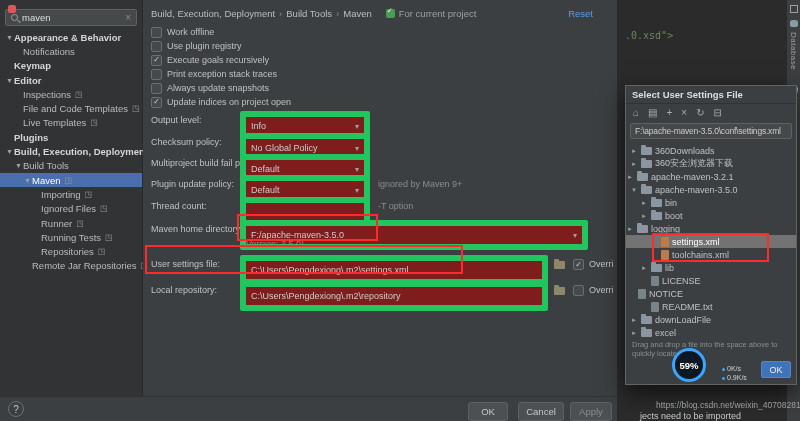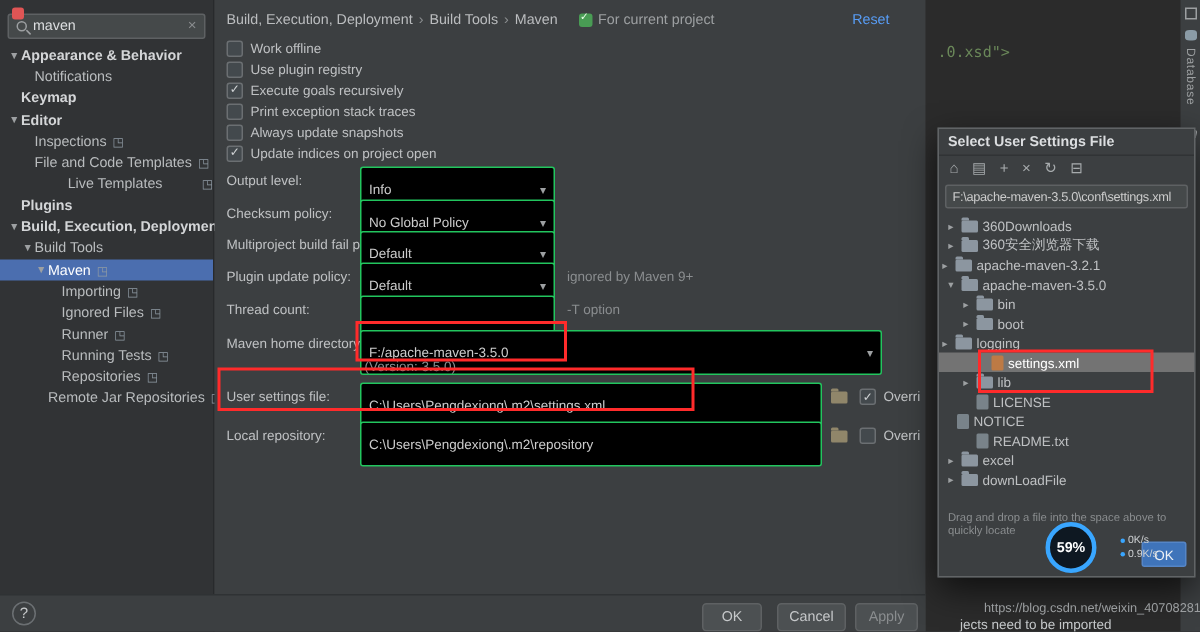--- a/index.html
+++ b/index.html
@@ -26,21 +26,21 @@
   .crumbs{position:absolute;left:8px;top:8px;display:flex;align-items:center;gap:4px;white-space:nowrap}
   .crumbs .sep{color:#8a8d8f}
   .proj-ic{width:9px;height:9px;background:#499c54;border-radius:2px;margin-left:10px;position:relative}
   .proj-ic::after{content:"✓";position:absolute;left:1px;top:-2px;color:#eaffea;font-size:7px}
   .muted{color:#9da0a2}
   .reset{position:absolute;right:24px;top:8px;color:#589df6;cursor:pointer}
   .opt-row{position:absolute;left:8px;display:flex;align-items:center;gap:5px;height:12px;white-space:nowrap;font-size:9px;color:#bfc1c3}
   .cb{width:11px;height:11px;background:#43494d;border:1px solid #6b6f72;border-radius:2px;display:flex;align-items:center;justify-content:center;font-size:8px;color:#cfd2d4;flex:none;line-height:1}
   .field-row{position:absolute;left:8px;right:0;height:19px}
   .flabel{position:absolute;left:0;top:0;line-height:19px;font-size:9px;color:#bfc1c3;white-space:nowrap}
-  .select,.tinput{position:absolute;left:89px;top:0;height:30px;background:#000000;border:1px solid #22c55e;border-radius:2px;display:flex;align-items:center;padding:0 5px;color:#ccc;font-size:9px;white-space:nowrap;overflow:hidden}
+  .select,.tinput{position:absolute;left:89px;top:0;height:30px;background:#7f1d1d;border:6px solid #22c55e;border-radius:2px;display:flex;align-items:center;padding:0 5px;color:#ccc;font-size:9px;white-space:nowrap;overflow:hidden}
   .select{width:130px}
   .tinput{width:130px}
   .select .dd{margin-left:auto;color:#9da0a2;font-size:8px}
   .note{position:absolute;left:227px;top:0;line-height:19px;color:#8a8d8f;font-size:9px;white-space:nowrap}
   .wide{width:348px}
   .pathinput{width:308px}
   .version{position:absolute;left:100px;top:239px;color:#8a8d8f;font-size:9px}
   .browse{position:absolute;left:401px;top:2px;width:16px;height:14px;cursor:pointer}
   .mini-folder{position:absolute;left:2px;top:4px;width:11px;height:8px;background:#90866a;border-radius:1px}
   .mini-folder::before{content:"";position:absolute;top:-2px;left:0;width:5px;height:2px;background:#90866a;border-radius:1px 1px 0 0}
@@ -75,21 +75,21 @@
   .dlg-item.selected{background:#737373;color:#fff}
   .tarrow{width:8px;font-size:7px;color:#9da0a2;text-align:center;flex:none}
   .ic-folder{position:relative;width:11px;height:8px;background:#8c96a0;border-radius:1px;flex:none;margin-top:1px}
   .ic-folder::before{content:"";position:absolute;top:-2px;left:0;width:5px;height:2px;background:#8c96a0;border-radius:1px 1px 0 0}
   .ic-xml{width:8px;height:10px;background:#bd7a45;border-radius:1px;flex:none}
   .ic-file{width:8px;height:10px;background:#79838a;border-radius:1px;flex:none}
   .dlg-hint{position:absolute;left:6px;bottom:26px;right:6px;font-size:7.5px;color:#8a8d8f;line-height:9px}
   .dlg-ok{position:absolute;right:5px;bottom:6px;width:30px;height:17px;background:#3f74ba;border:1px solid #5585c6;border-radius:2px;color:#eef2f6;font-size:9px;font-family:"Liberation Sans",sans-serif;cursor:pointer}
 
   
-  .net-overlay{position:absolute;left:697px;top:348px;z-index:11;display:flex;align-items:center;gap:16px}
+  .net-overlay{position:absolute;left:672px;top:348px;z-index:11;display:flex;align-items:flex-end;gap:16px}
   .net-circle{width:34px;height:34px;border-radius:50%;background:rgba(9,20,31,.9);border:3px solid #39a6ff;color:#fff;display:flex;align-items:center;justify-content:center;font-size:9.5px;font-weight:bold}
   .net-speeds{font-size:7px;color:#cfd2d4;line-height:9px}
   .net-speeds .dot{display:inline-block;width:3px;height:3px;border-radius:50%;background:#39a6ff;margin-right:2px;vertical-align:middle}
   .watermark{position:absolute;left:656px;top:400px;font-size:8.5px;color:#9b9ea0;z-index:6;white-space:nowrap}
   .partial-text{position:absolute;left:640px;top:411px;font-size:9px;color:#c5c8ca;z-index:6;white-space:nowrap}
   .redbox{position:absolute;border:2px solid #ff2b2b;z-index:10;pointer-events:none}
 </style>
 </head>
 <body>
 
@@ -122,21 +122,21 @@
         <div class="nav-item" style="padding-left: 14px;">
           <span class="arrow"></span>
           <span>Inspections</span>
           <span class="badge">◳</span>
         </div>
         <div class="nav-item" style="padding-left: 14px;">
           <span class="arrow"></span>
           <span>File and Code Templates</span>
           <span class="badge">◳</span>
         </div>
-        <div class="nav-item" style="padding-left: 14px; justify-content: space-between;">
+        <div class="nav-item" style="padding-left: 14px;">
           <span class="arrow"></span>
           <span>Live Templates</span>
           <span class="badge">◳</span>
         </div>
         <div class="nav-item bold" style="padding-left: 5px;">
           <span class="arrow"></span>
           <span>Plugins</span>
         </div>
         <div class="nav-item bold" style="padding-left: 5px;">
           <span class="arrow">▼</span>
@@ -359,20 +359,25 @@
         <div class="dlg-item" style="">
           <span class="tarrow">▸</span>
           <span class="ic-folder"></span>
           <span>logging</span>
         </div>
         <div class="dlg-item selected" style="padding-left: 24px;">
           <span class="tarrow"></span>
           <span class="ic-xml"></span>
           <span>settings.xml</span>
         </div>
+        <div class="dlg-item" style="padding-left: 24px;">
+          <span class="tarrow"></span>
+          <span class="ic-xml"></span>
+          <span>toolchains.xml</span>
+        </div>
         <div class="dlg-item" style="padding-left: 14px;">
           <span class="tarrow">▸</span>
           <span class="ic-folder"></span>
           <span>lib</span>
         </div>
         <div class="dlg-item" style="padding-left: 14px;">
           <span class="tarrow"></span>
           <span class="ic-file"></span>
           <span>LICENSE</span>
         </div>
@@ -382,26 +387,26 @@
           <span>NOTICE</span>
         </div>
         <div class="dlg-item" style="padding-left: 14px;">
           <span class="tarrow"></span>
           <span class="ic-file"></span>
           <span>README.txt</span>
         </div>
         <div class="dlg-item" style="padding-left: 4px;">
           <span class="tarrow">▸</span>
           <span class="ic-folder"></span>
+          <span>downLoadFile</span>
+        </div>
+        <div class="dlg-item" style="padding-left: 4px;">
+          <span class="tarrow">▸</span>
+          <span class="ic-folder"></span>
           <span>excel</span>
-        </div>
-        <div class="dlg-item" style="padding-left: 4px;">
-          <span class="tarrow">▸</span>
-          <span class="ic-folder"></span>
-          <span>downLoadFile</span>
         </div>
       </div>
     <div class="dlg-hint">Drag and drop a file into the space above to quickly locate</div>
     <button class="dlg-ok">OK</button>
   </div>
 
   <div class="net-overlay">
     <div class="net-circle">59%</div>
     <div class="net-speeds">
       <div><span class="dot"></span><span>0K/s</span></div>

